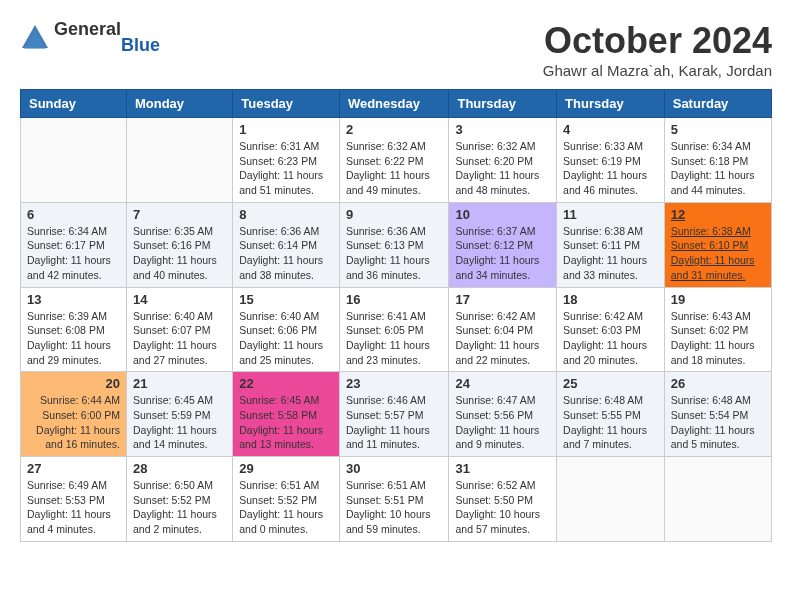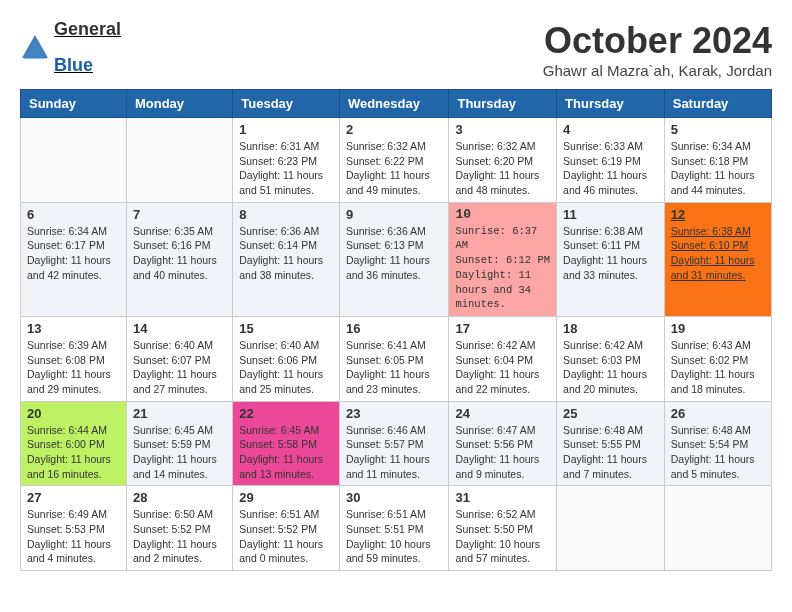--- a/index.html
+++ b/index.html
@@ -15,23 +15,22 @@
       justify-content: space-between;
       align-items: flex-start;
       margin-bottom: 10px;
     }
     .logo {
       display: flex;
       align-items: center;
     }
     .logo-text {
       display: flex;
-      flex-direction: column;
+      flex-direction: row;
       line-height: 1.1;
-      text-decoration: underline;
     }
     .logo-general {
       font-size: 18px;
       font-weight: bold;
       color: #333;
     }
     .logo-blue {
       font-size: 18px;
       font-weight: bold;
       color: #1a5fa8;
@@ -160,21 +159,21 @@
           <div class="day-info"><span>Sunrise: 6:35 AM</span><br><span>Sunset: 6:16 PM</span><br><span>Daylight: 11 hours and 40 minutes.</span></div>
         </td>
         <td style="background: rgb(240, 244, 248);">
           <span class="day-num">8</span>
           <div class="day-info"><span>Sunrise: 6:36 AM</span><br><span>Sunset: 6:14 PM</span><br><span>Daylight: 11 hours and 38 minutes.</span></div>
         </td>
         <td style="background: rgb(240, 244, 248);">
           <span class="day-num">9</span>
           <div class="day-info"><span>Sunrise: 6:36 AM</span><br><span>Sunset: 6:13 PM</span><br><span>Daylight: 11 hours and 36 minutes.</span></div>
         </td>
-        <td style="background: #fca5a5; font-family: Liberation Mono, monospace;">
+        <td style="background: #c4b5fd;">
           <span class="day-num">10</span>
           <div class="day-info"><span>Sunrise: 6:37 AM</span><br><span>Sunset: 6:12 PM</span><br><span>Daylight: 11 hours and 34 minutes.</span></div>
         </td>
         <td style="background: rgb(240, 244, 248);">
           <span class="day-num">11</span>
           <div class="day-info"><span>Sunrise: 6:38 AM</span><br><span>Sunset: 6:11 PM</span><br><span>Daylight: 11 hours and 33 minutes.</span></div>
         </td>
         <td style="background: #f97316; text-decoration: underline;">
           <span class="day-num">12</span>
           <div class="day-info"><span>Sunrise: 6:38 AM</span><br><span>Sunset: 6:10 PM</span><br><span>Daylight: 11 hours and 31 minutes.</span></div>
@@ -204,21 +203,21 @@
         <td>
           <span class="day-num">18</span>
           <div class="day-info"><span>Sunrise: 6:42 AM</span><br><span>Sunset: 6:03 PM</span><br><span>Daylight: 11 hours and 20 minutes.</span></div>
         </td>
         <td>
           <span class="day-num">19</span>
           <div class="day-info"><span>Sunrise: 6:43 AM</span><br><span>Sunset: 6:02 PM</span><br><span>Daylight: 11 hours and 18 minutes.</span></div>
         </td>
       </tr>
       <tr>
-        <td style="background: #bef264;">
+        <td style="background: #fdba74; text-align: right;">
           <span class="day-num">20</span>
           <div class="day-info"><span>Sunrise: 6:44 AM</span><br><span>Sunset: 6:00 PM</span><br><span>Daylight: 11 hours and 16 minutes.</span></div>
         </td>
         <td style="background: rgb(240, 244, 248);">
           <span class="day-num">21</span>
           <div class="day-info"><span>Sunrise: 6:45 AM</span><br><span>Sunset: 5:59 PM</span><br><span>Daylight: 11 hours and 14 minutes.</span></div>
         </td>
         <td style="background: #ec4899;">
           <span class="day-num">22</span>
           <div class="day-info"><span>Sunrise: 6:45 AM</span><br><span>Sunset: 5:58 PM</span><br><span>Daylight: 11 hours and 13 minutes.</span></div>

